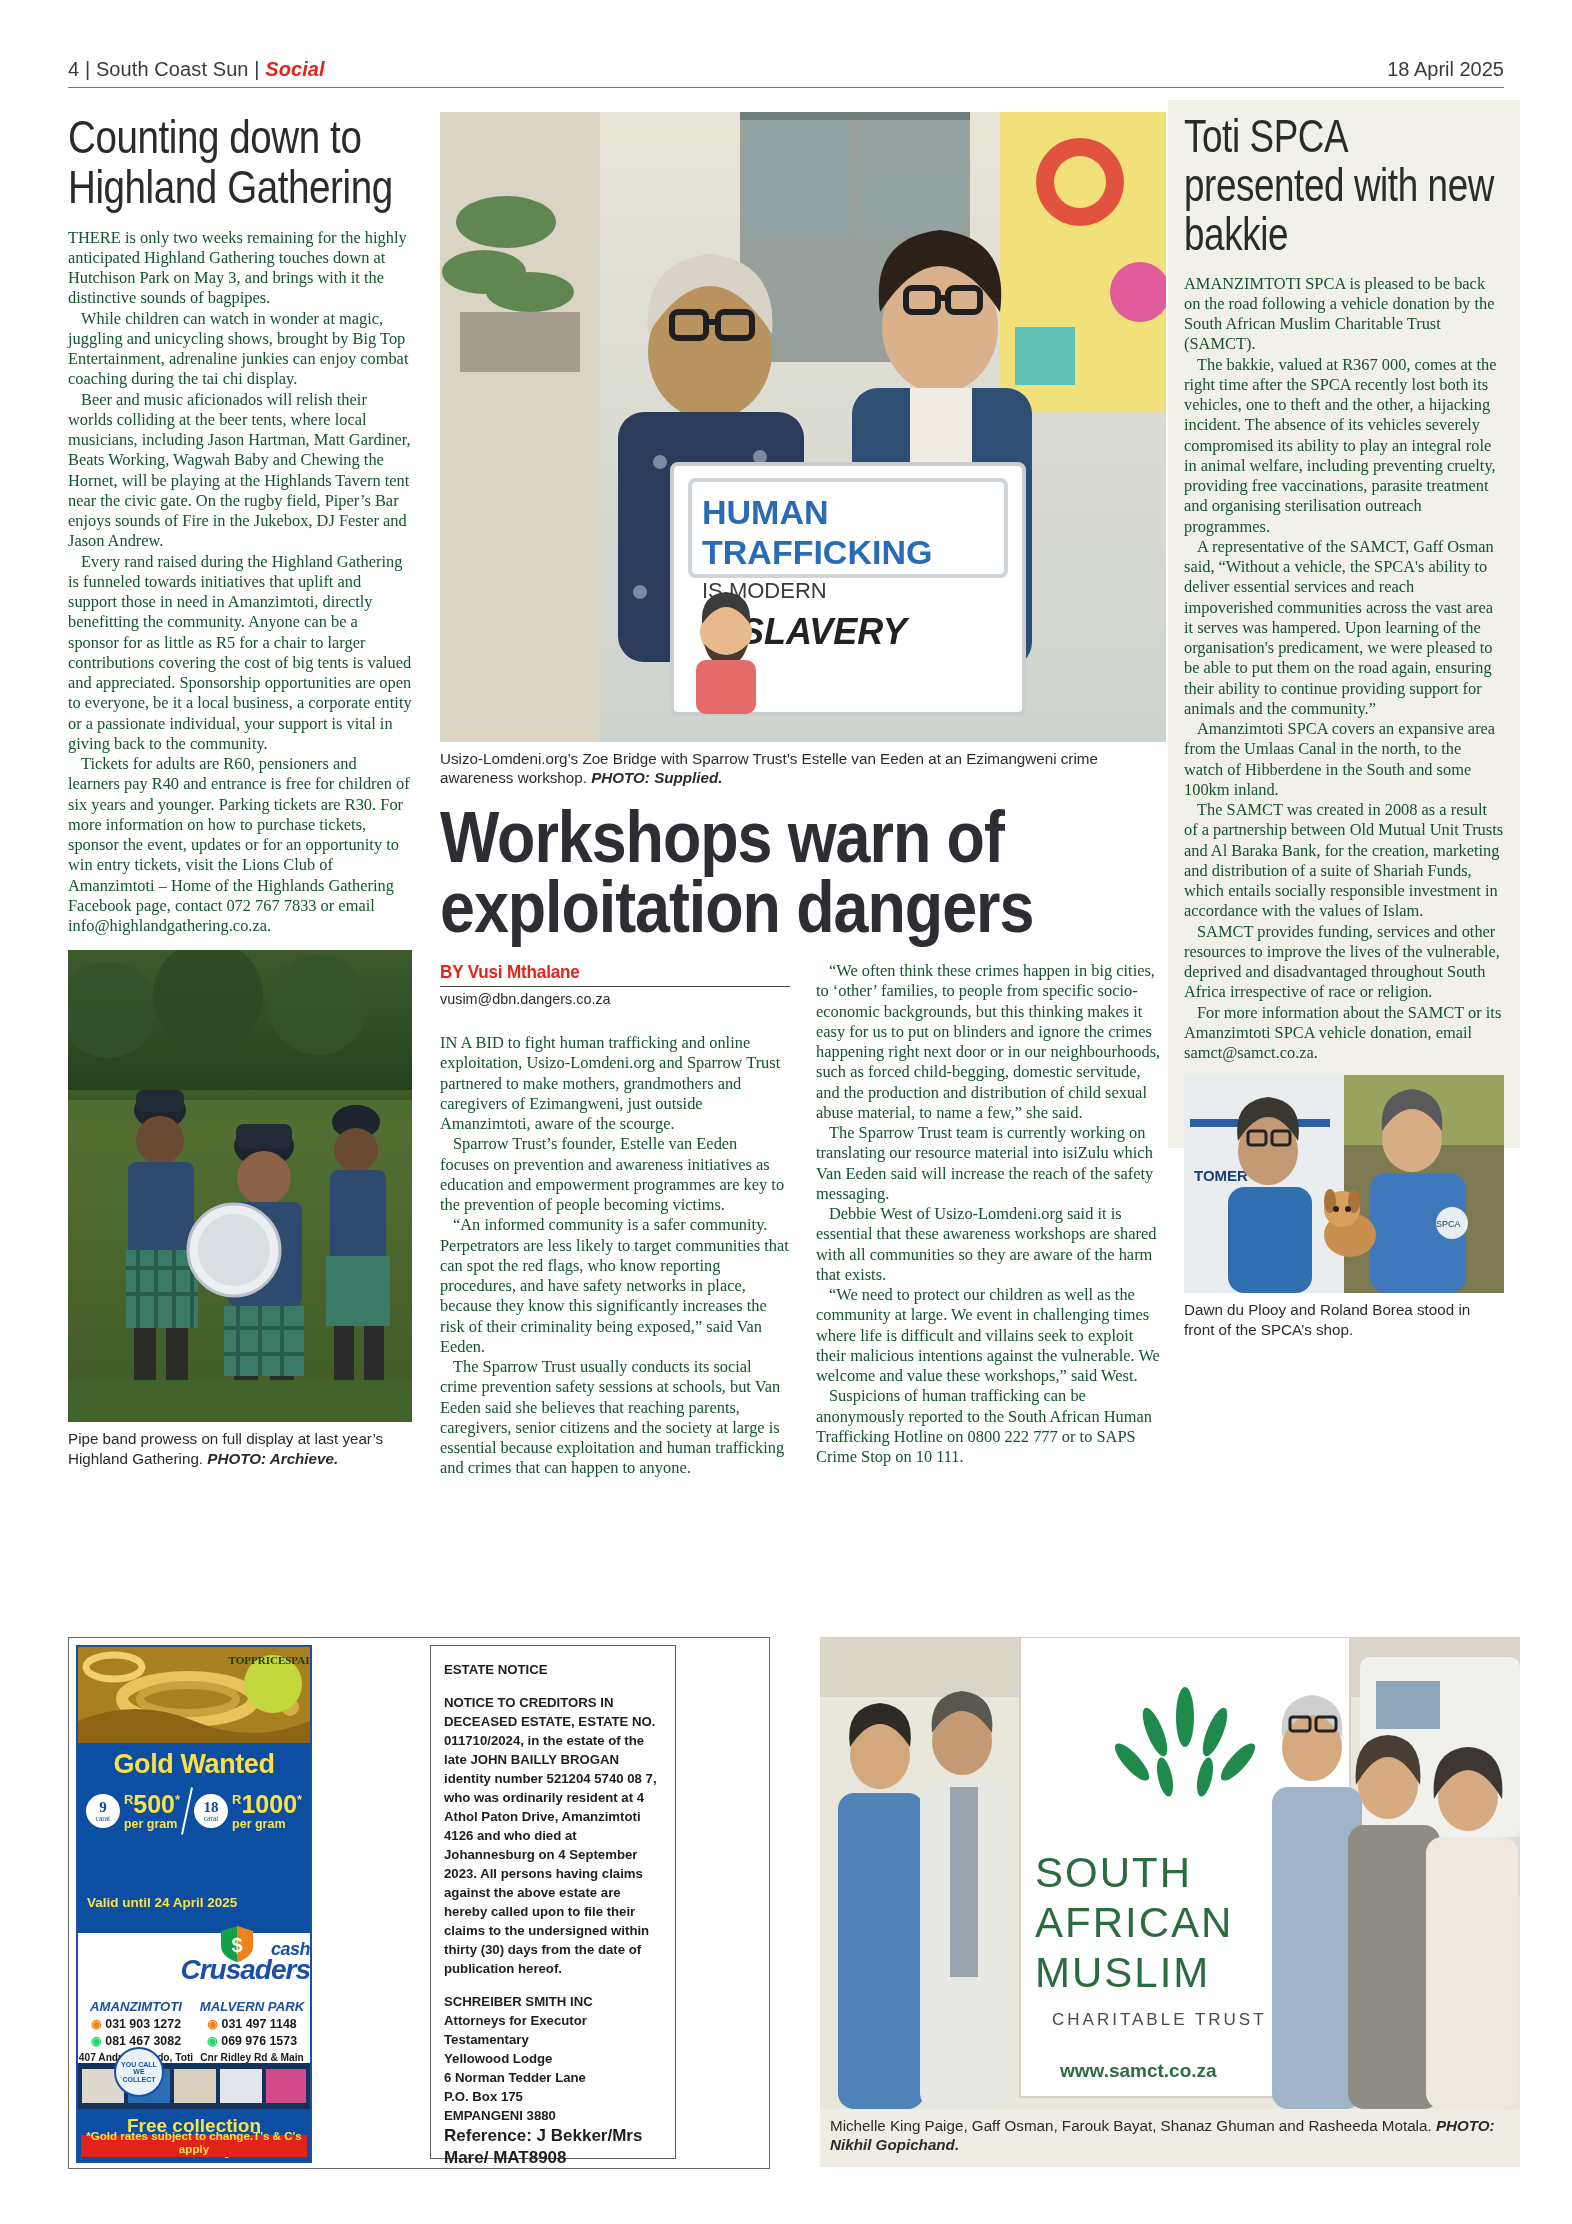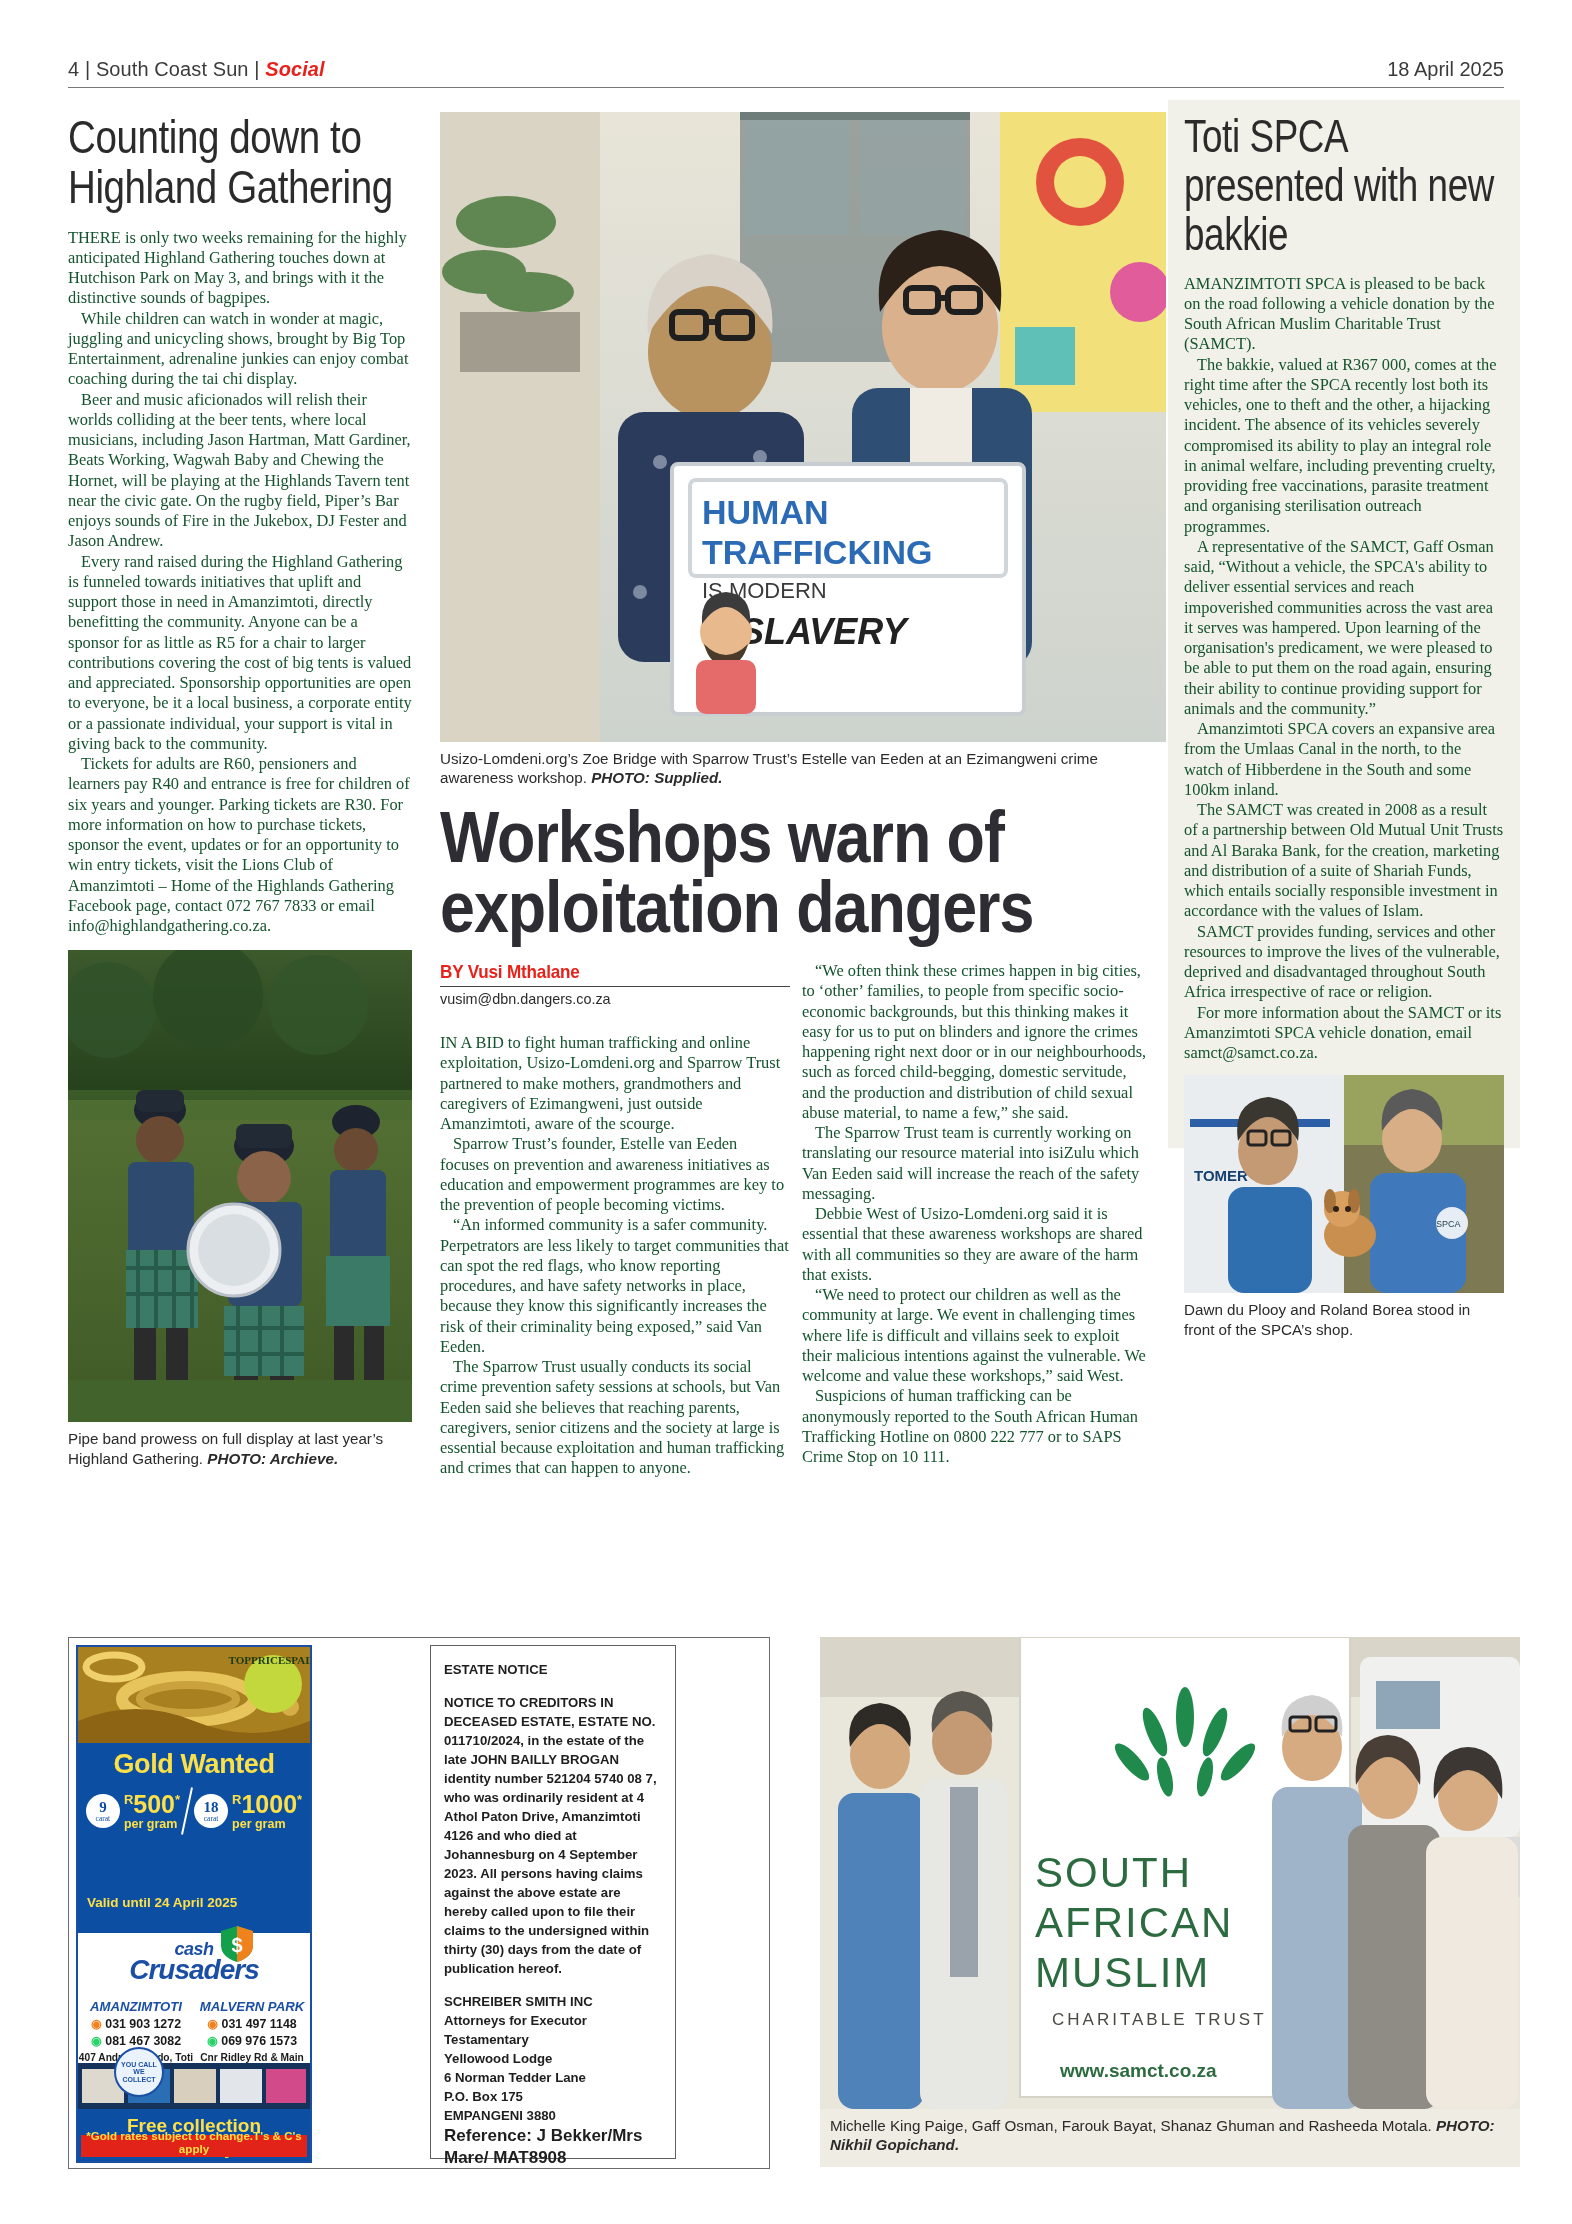--- a/index.html
+++ b/index.html
@@ -136,21 +136,21 @@
   .ad-prices { position:absolute; top:140px; left:0; width:100%; display:flex; justify-content:center; align-items:center; gap:6px; }
   .pr { display:flex; align-items:center; gap:4px; }
   .carat { width:34px; height:34px; border-radius:50%; background:#fff; color:#0b4ea2; display:flex; flex-direction:column; align-items:center; justify-content:center; line-height:1; }
   .carat b { font-size:15px; }
   .carat i { font-size:7.5px; font-style:normal; }
   .price-main { font-size:25px; line-height:1; }
   .price-main sup { font-size:13px; vertical-align:super; }
   .price-sub { font-size:12.5px; font-weight:bold; }
   .ad-valid { position:absolute; top:248px; left:9px; font-size:13.5px; }
   .ad-badge { position:absolute; right:8px; top:8px; width:58px; height:58px; border-radius:50%; background:#c2d83c; color:#1b3a10; display:flex; flex-direction:row; align-items:flex-start; justify-content:center; font-size:11px; line-height:1.05; font-weight:bold; }
-  .ad-brand { position:absolute; top:292px; left:0; width:100%; text-align:center; color:#1b4fa5; font-family:"Liberation Sans", sans-serif; font-weight:bold; font-style:italic; }
+  .ad-brand { position:absolute; top:292px; left:0; width:100%; text-align:right; color:#1b4fa5; font-family:"Liberation Sans", sans-serif; font-weight:bold; font-style:italic; }
   .brand-cash { font-size:18px; letter-spacing:-.5px; }
   .brand-cru  { font-size:28px; letter-spacing:-1px; margin-top:-6px; }
   .ad-stores { position:absolute; top:352px; left:0; width:100%; display:flex; }
   .store { flex:1; text-align:center; color:#1b4fa5; font-family:"Liberation Sans", sans-serif; }
   .store .nm { font-weight:bold; font-style:italic; font-size:13.2px; }
   .store .ph { font-size:12.4px; font-weight:bold; margin-top:2px; color:#1a1a1a; }
   .store .ad { font-size:10.2px; margin-top:4px; color:#1a1a1a; font-weight:bold; }
   .ad-free { position:absolute; top:468px; left:0; width:100%; text-align:center; }
   .ad-free .l1 { font-size:19px; }
   .ad-free .l2 { font-size:12.6px; font-weight:bold; line-height:1.15; }
@@ -336,21 +336,21 @@
       </svg>
     </div>
 
     <div class="cap">
       <span>Usizo-Lomdeni.org’s Zoe Bridge with Sparrow Trust’s Estelle van Eeden at an Ezimangweni crime awareness workshop.</span>
       <span class="credit">PHOTO: Supplied.</span>
     </div>
 
     <div class="bigheadline">Workshops warn of exploitation dangers</div>
 
-    <div style="display:flex; gap:12px;">
+    <div style="display:flex; gap:26px;">
       <div style="width:350px;">
         <div class="byline">BY Vusi Mthalane</div>
         <div class="byline-rule"></div>
         <div class="byline-mail">vusim@dbn.dangers.co.za</div>
         <div class="bt" style="margin-top:26px;">
           <p class="first">IN A BID to fight human trafficking and online exploitation, Usizo-Lomdeni.org and Sparrow Trust partnered to make mothers, grandmothers and caregivers of Ezimangweni, just outside Amanzimtoti, aware of the scourge.</p>
           <p>Sparrow Trust’s founder, Estelle van Eeden focuses on prevention and awareness initiatives as education and empowerment programmes are key to the prevention of people becoming victims.</p>
           <p>“An informed community is a safer community. Perpetrators are less likely to target communities that can spot the red flags, who know reporting procedures, and have safety networks in place, because they know this significantly increases the risk of their criminality being exposed,” said Van Eeden.</p>
           <p>The Sparrow Trust usually conducts its social crime prevention safety sessions at schools, but Van Eeden said she believes that reaching parents, caregivers, senior citizens and the society at large is essential because exploitation and human trafficking and crimes that can happen to anyone.</p>
         </div>

